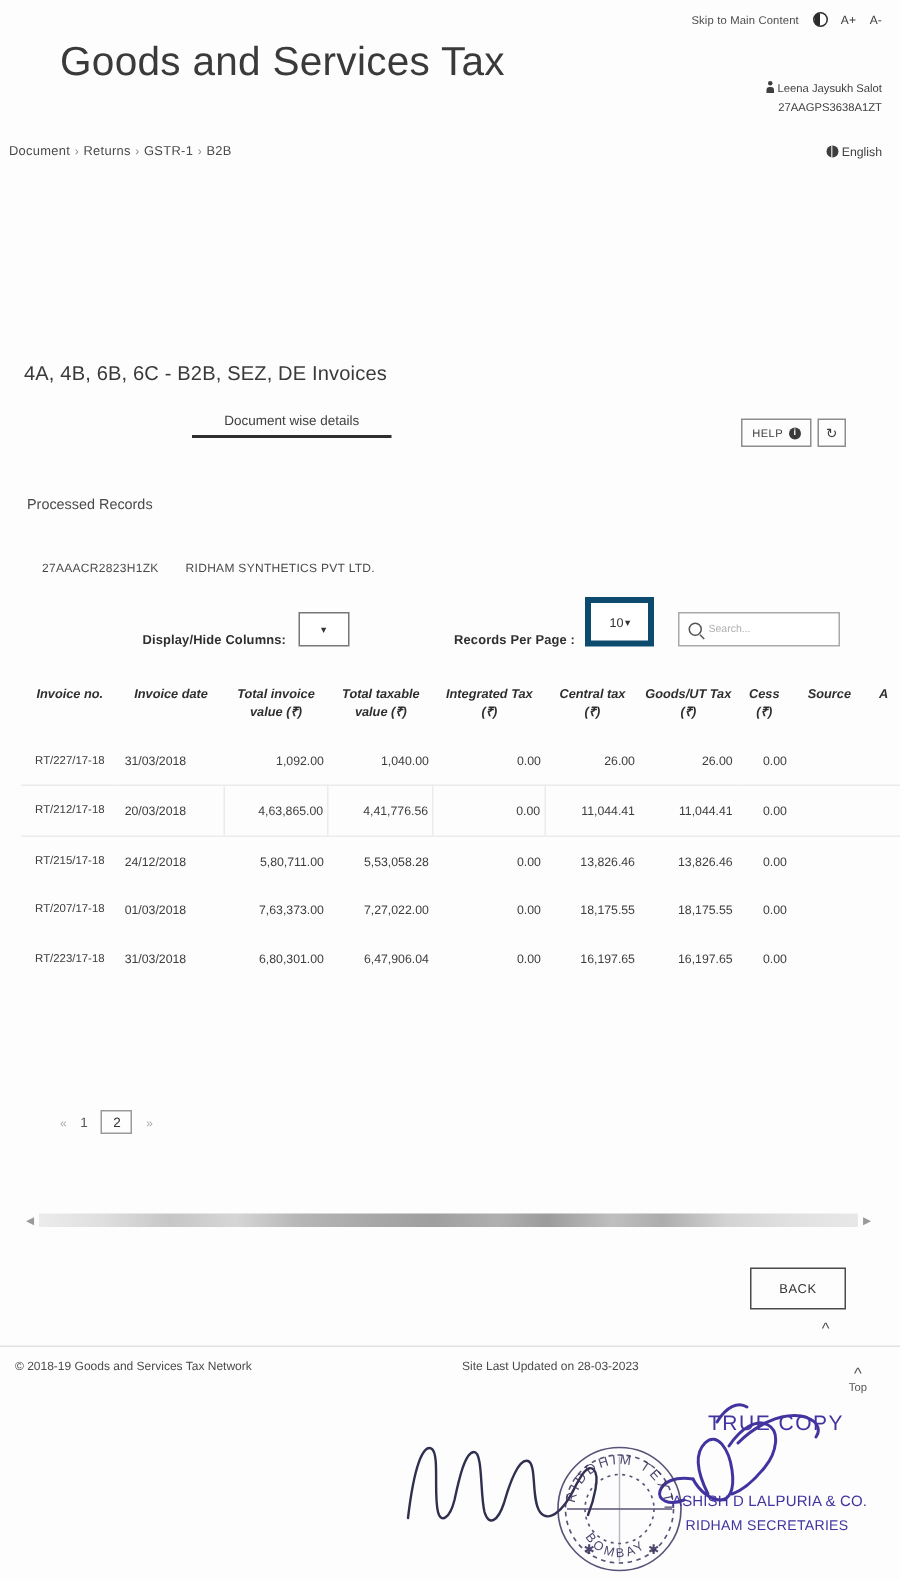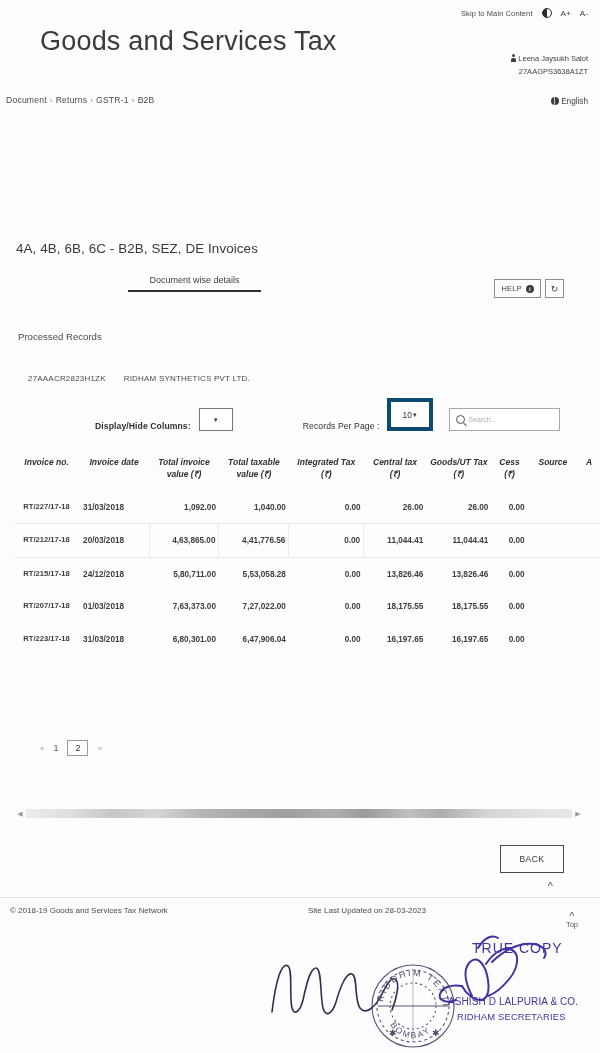--- a/index.html
+++ b/index.html
@@ -228,21 +228,21 @@
     position: relative;
   }
   .mini-select .caret {
     position: absolute;
     left: 50%; top: 50%;
     transform: translate(-50%, -50%);
     font-size: 7px;
     color: #333;
   }
   .rpp-label {
-    font-weight: normal;
+    font-weight: bold;
     color: #2f2f2f;
     margin-left: 60px;
     padding-left: 10px;
   }
   .rpp-select {
     width: 38px;
     height: 25px;
     border: 4px solid #0c4a6e;
     background: #fff;
     margin-left: 7px;
@@ -306,21 +306,20 @@
     text-align: center;
     font-style: italic;
   }
   .tbl td {
     padding: 11px 3px;
     text-align: right;
     vertical-align: middle;
     color: #3d3d3d;
     font-size: 8.2px;
     white-space: nowrap;
-    font-weight: bold;
   }
   .tbl td.inv-no {
     text-align: center;
     font-size: 7.6px;
     line-height: 10.5px;
     white-space: normal;
     width: 48px;
   }
   .tbl td.inv-date { text-align: left; padding-left: 4px; }
   .tbl tr.hl td { border-top: 1px solid #ececec; border-bottom: 1px solid #ececec; }

